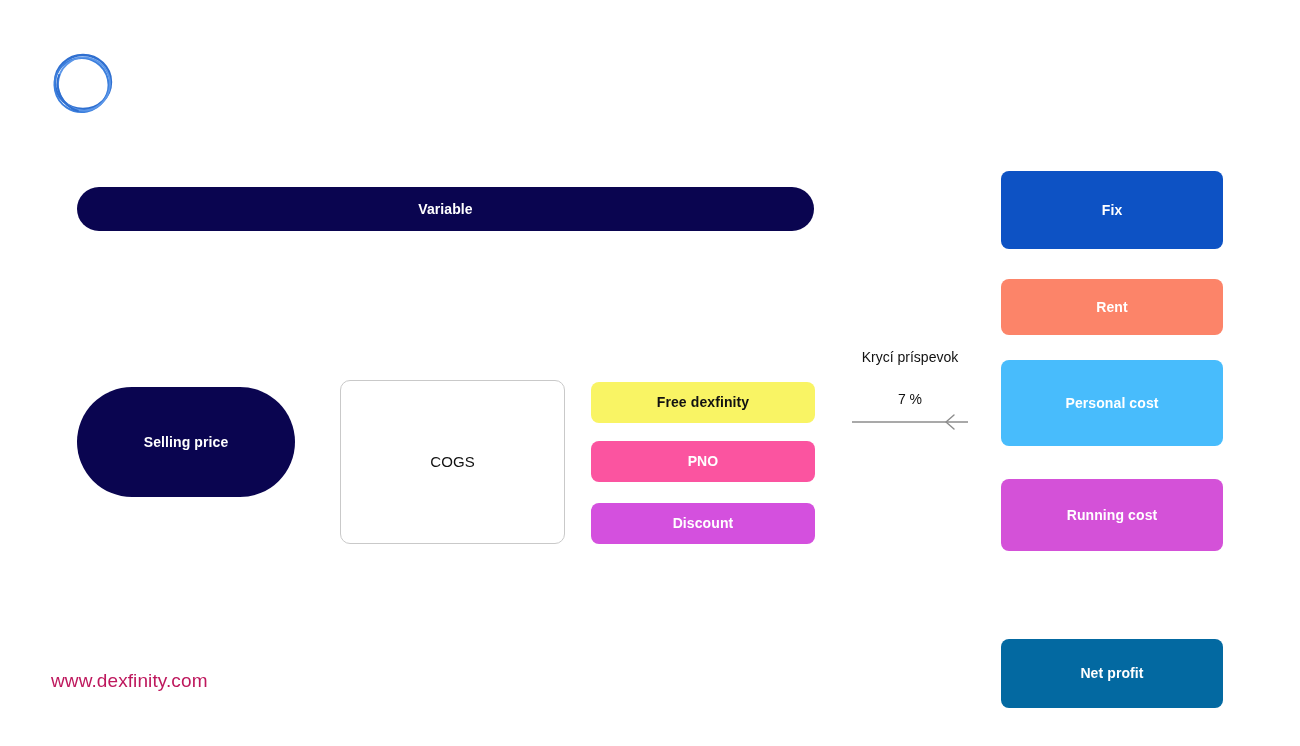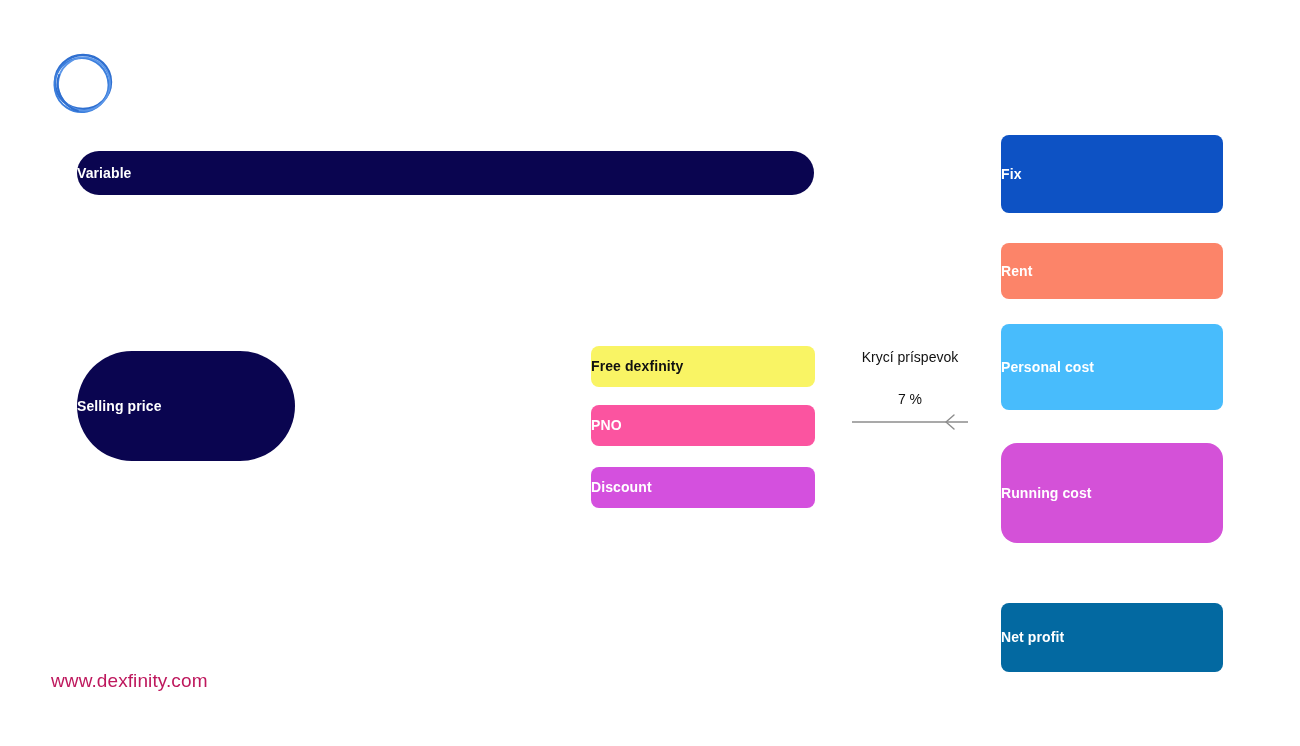--- a/index.html
+++ b/index.html
@@ -43,22 +43,24 @@
     color: #0a0550;
     line-height: 1;
     white-space: nowrap;
   }
 
   
   .block {
     position: absolute;
     display: flex;
     align-items: center;
+    justify-content: center;
     box-sizing: border-box;
     text-align: center;
+    margin-top: 36px;
   }
   .block .label {
     font-size: 14px;
     font-weight: 700;
     letter-spacing: 0.1px;
     line-height: 1.2;
   }
 
   
   #variable-bar {
@@ -148,21 +150,21 @@
 
   
   .right-item {
     left: 1001px;
     width: 222px;
     border-radius: 8px;
   }
   #fix { top: 135px; height: 78px; background: #0d52c4; }
   #rent { top: 243px; height: 56px; background: #fc8469; }
   #personal-cost { top: 324px; height: 86px; background: #48bcfc; }
-  #running-cost { top: 443px; height: 100px; background: #d451d8; border-radius: 16px; }
+  #running-cost { top: 443px; height: 72px; background: #d451d8; }
   #net-profit { top: 603px; height: 69px; background: #0369a1; }
   .right-item .label { color: #ffffff; }
 
   
   #footer-url {
     position: absolute;
     left: 51px;
     top: 670px;
     font-size: 19px;
     font-weight: 400;
@@ -187,20 +189,23 @@
   </div>
 
   <div class="block" id="variable-bar">
     <span class="label">Variable</span>
   </div>
 
   <div class="block" id="selling-price">
     <span class="label">Selling price</span>
   </div>
 
+  <div class="block" id="cogs">
+    <span class="label">COGS</span>
+  </div>
 
   <div class="block var-item" id="free-shipping">
     <span class="label">Free dexfinity</span>
   </div>
   <div class="block var-item" id="pno">
     <span class="label">PNO</span>
   </div>
   <div class="block var-item" id="discount">
     <span class="label">Discount</span>
   </div>

